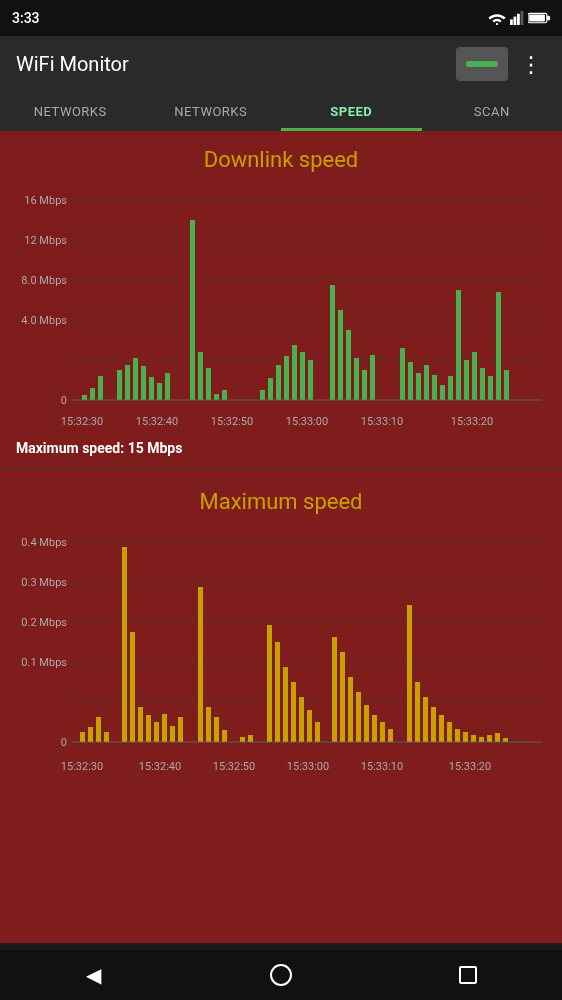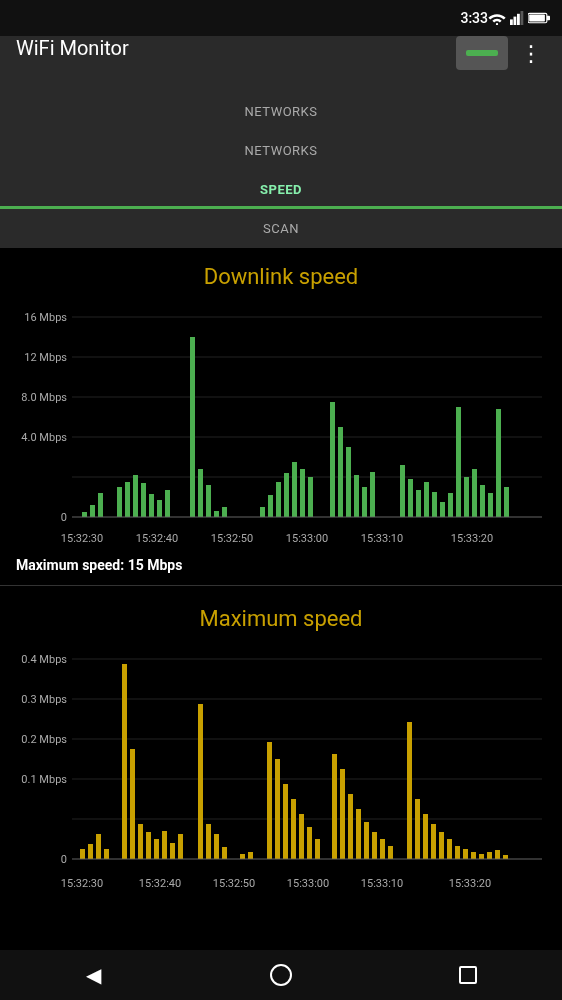--- a/index.html
+++ b/index.html
@@ -12,40 +12,40 @@
       overflow: hidden;
       position: relative;
     }
 
     
     .status-bar {
       background: #111;
       height: 36px;
       display: flex;
       align-items: center;
-      justify-content: flex-end;
+      justify-content: space-between;
       padding: 0 12px;
     }
     .status-left {
       font-size: 14px;
       font-weight: 500;
       color: #fff;
     }
     .status-right {
       display: flex;
       align-items: center;
       gap: 4px;
     }
 
     
     .top-bar {
       background: #2a2a2a;
       height: 56px;
       display: flex;
-      align-items: flex-start;
+      align-items: center;
       justify-content: space-between;
       padding: 0 16px;
     }
     .app-title {
       font-size: 20px;
       color: #fff;
       font-weight: 400;
     }
     .top-bar-actions {
       display: flex;
@@ -73,21 +73,20 @@
       color: #fff;
       cursor: pointer;
       padding: 4px;
     }
 
     
     .nav-tabs {
       background: #2a2a2a;
       display: flex;
       border-bottom: none;
-      flex-direction: column;
     }
     .nav-tab {
       flex: 1;
       text-align: center;
       padding: 12px 4px;
       font-size: 13px;
       color: #aaa;
       cursor: pointer;
       position: relative;
       letter-spacing: 0.5px;
@@ -101,21 +100,21 @@
       position: absolute;
       bottom: 0;
       left: 0;
       right: 0;
       height: 3px;
       background: #4caf50;
     }
 
     
     .main-content {
-      background: #000000;
+      background: #7f1d1d;
       height: calc(1000px - 36px - 56px - 46px - 50px);
       overflow-y: auto;
       padding: 0;
     }
 
     
     .chart-section {
       padding: 16px 12px 8px 12px;
     }
     .chart-title {

